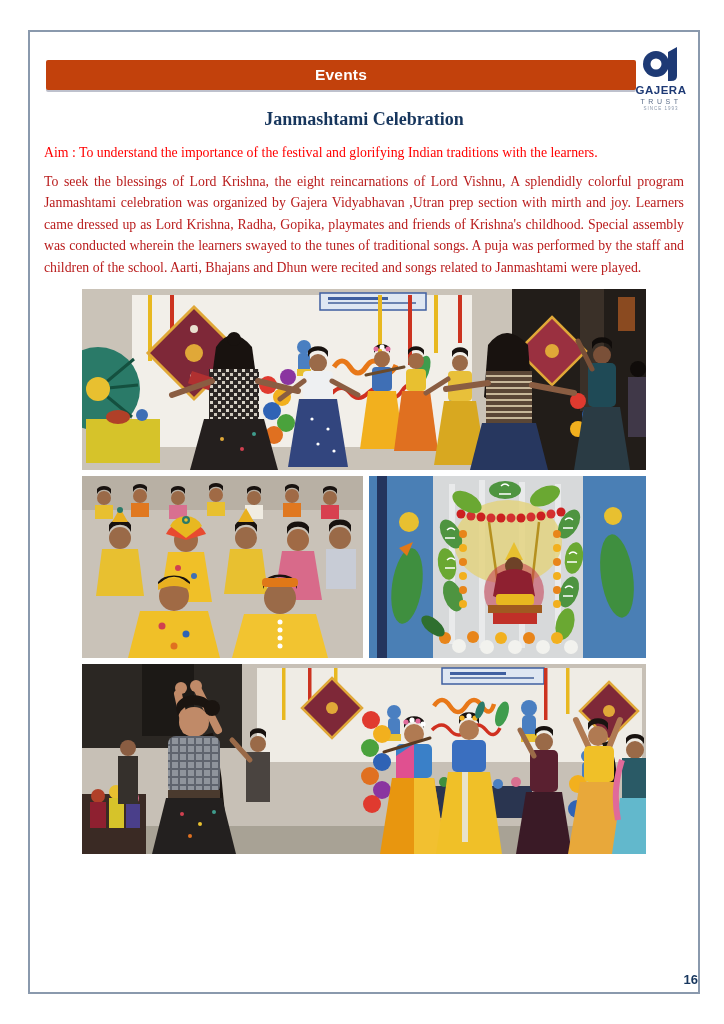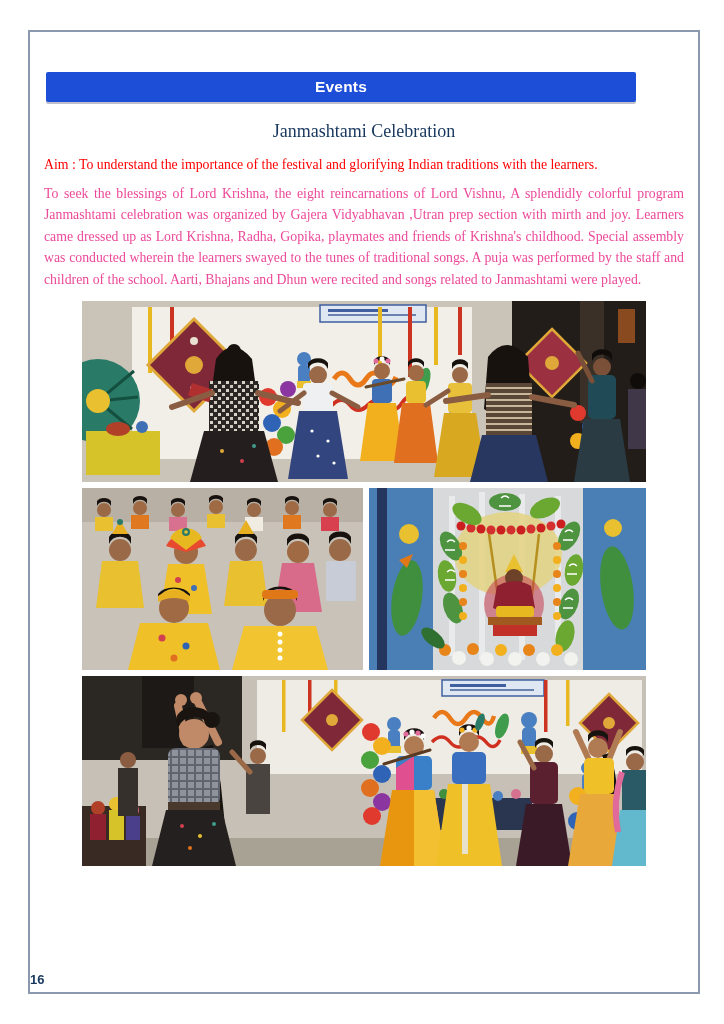--- a/index.html
+++ b/index.html
@@ -5,59 +5,69 @@
   html,body{margin:0;padding:0;}
   body{
     width:724px;height:1024px;position:relative;background:#ffffff;
     font-family:"Liberation Serif",serif;overflow:hidden;
   }
   .frame{
     position:absolute;left:28px;top:30px;right:24px;bottom:30px;
     border:2px solid #8a99ad;background:#ffffff;
   }
   .banner{
-    margin:40px 62px 0 16px;height:30px;background:#1d4ed8;border-radius:2px;
+    margin:28px 62px 0 16px;height:30px;background:#c2410c;border-radius:2px;
     display:flex;align-items:center;justify-content:center;
     box-shadow:0 2px 0 rgba(40,50,90,.30);
     text-align:right;
   }
   .banner-label{
     color:#ffffff;font-family:"Liberation Sans",sans-serif;
     font-weight:bold;font-size:15.5px;letter-spacing:.2px;
   }
   .logo{
     position:absolute;top:13px;right:0px;width:74px;text-align:center;line-height:1;
   }
   .logo-org{font-family:"Liberation Sans",sans-serif;font-weight:bold;font-size:11.5px;color:#1e3a75;letter-spacing:.5px;margin-top:1px;}
   .logo-sub{font-family:"Liberation Sans",sans-serif;font-size:7px;color:#5a6c88;letter-spacing:3.5px;margin-top:1.5px;}
   .logo-since{font-family:"Liberation Sans",sans-serif;font-size:4.5px;color:#8a97ab;letter-spacing:1px;margin-top:2px;}
   .title,.date-line{
-    margin:12px;text-align:center;font-weight:normal;font-size:18px;color:#17365d;
+    margin:12px;text-align:center;font-weight:bold;font-size:18px;color:#17365d;
   }
   .title{margin-top:19px;}
   .date-line{margin-top:16px;}
   .aim{margin:14px 14px 8px;font-size:13.8px;color:#ff0000;line-height:1.35;}
-  .bodytext{margin:7px 14px 0;font-size:13.8px;color:#ec4899;text-align:justify;line-height:1.56;}
+  .bodytext{margin:7px 14px 0;font-size:13.8px;color:#b91c1c;text-align:justify;line-height:1.56;}
   .photos{width:564px;margin:11px auto 0;display:flex;flex-direction:column;gap:6px;}
   .photo-row{display:flex;gap:6px;}
   svg.ph{display:block;}
   .pagenum{
-    position:absolute;left:0;right:0;bottom:5px;text-align:left;
+    position:absolute;left:0;right:0;bottom:5px;text-align:right;
     font-family:"Liberation Sans",sans-serif;font-weight:bold;font-size:13px;color:#17365d;
   }
 </style>
 </head>
 <body>
 
 <div class="frame">
 
   <div class="banner">
     <span class="banner-label">Events</span>
   </div>
 
+  <div class="logo">
+    <svg width="40" height="36" viewBox="0 0 40 36" role="img">
+      <circle cx="15" cy="19" r="13" fill="#1e3a75"></circle>
+      <circle cx="15" cy="19" r="5.5" fill="#ffffff"></circle>
+      <path d="M27 7 L36 2 L36 31 Q36 36 30 36 L27 36 Z" fill="#1e3a75"></path>
+    </svg>
+    <div class="logo-org">GAJERA</div>
+    <div class="logo-sub">TRUST</div>
+    <div class="logo-since">SINCE 1993</div>
+  </div>
 
   <h1 class="title">Janmashtami Celebration</h1>
 
   <p class="aim">Aim : To understand the importance of  the festival and glorifying  Indian traditions with the learners.</p>
   <p class="bodytext">To seek the blessings of  Lord Krishna,  the eight reincarnations of  Lord Vishnu, A splendidly colorful program Janmashtami celebration was organized by  Gajera Vidyabhavan ,Utran prep section  with mirth and joy. Learners came dressed up as Lord Krishna, Radha, Gopika, playmates and friends of Krishna's childhood. Special assembly was conducted wherein the learners swayed to the tunes of traditional songs. A puja was performed by the staff and children of the school. Aarti, Bhajans and Dhun were recited and songs related to Janmashtami were played.</p>
 
   <div class="photos">
 
     <svg class="ph" width="564" height="181" viewBox="0 0 564 181" role="img" aria-label="Teachers and learners dancing in a circle in front of a decorated Janmashtami backdrop with kites, balloons and Krishna artwork">
       <defs>

